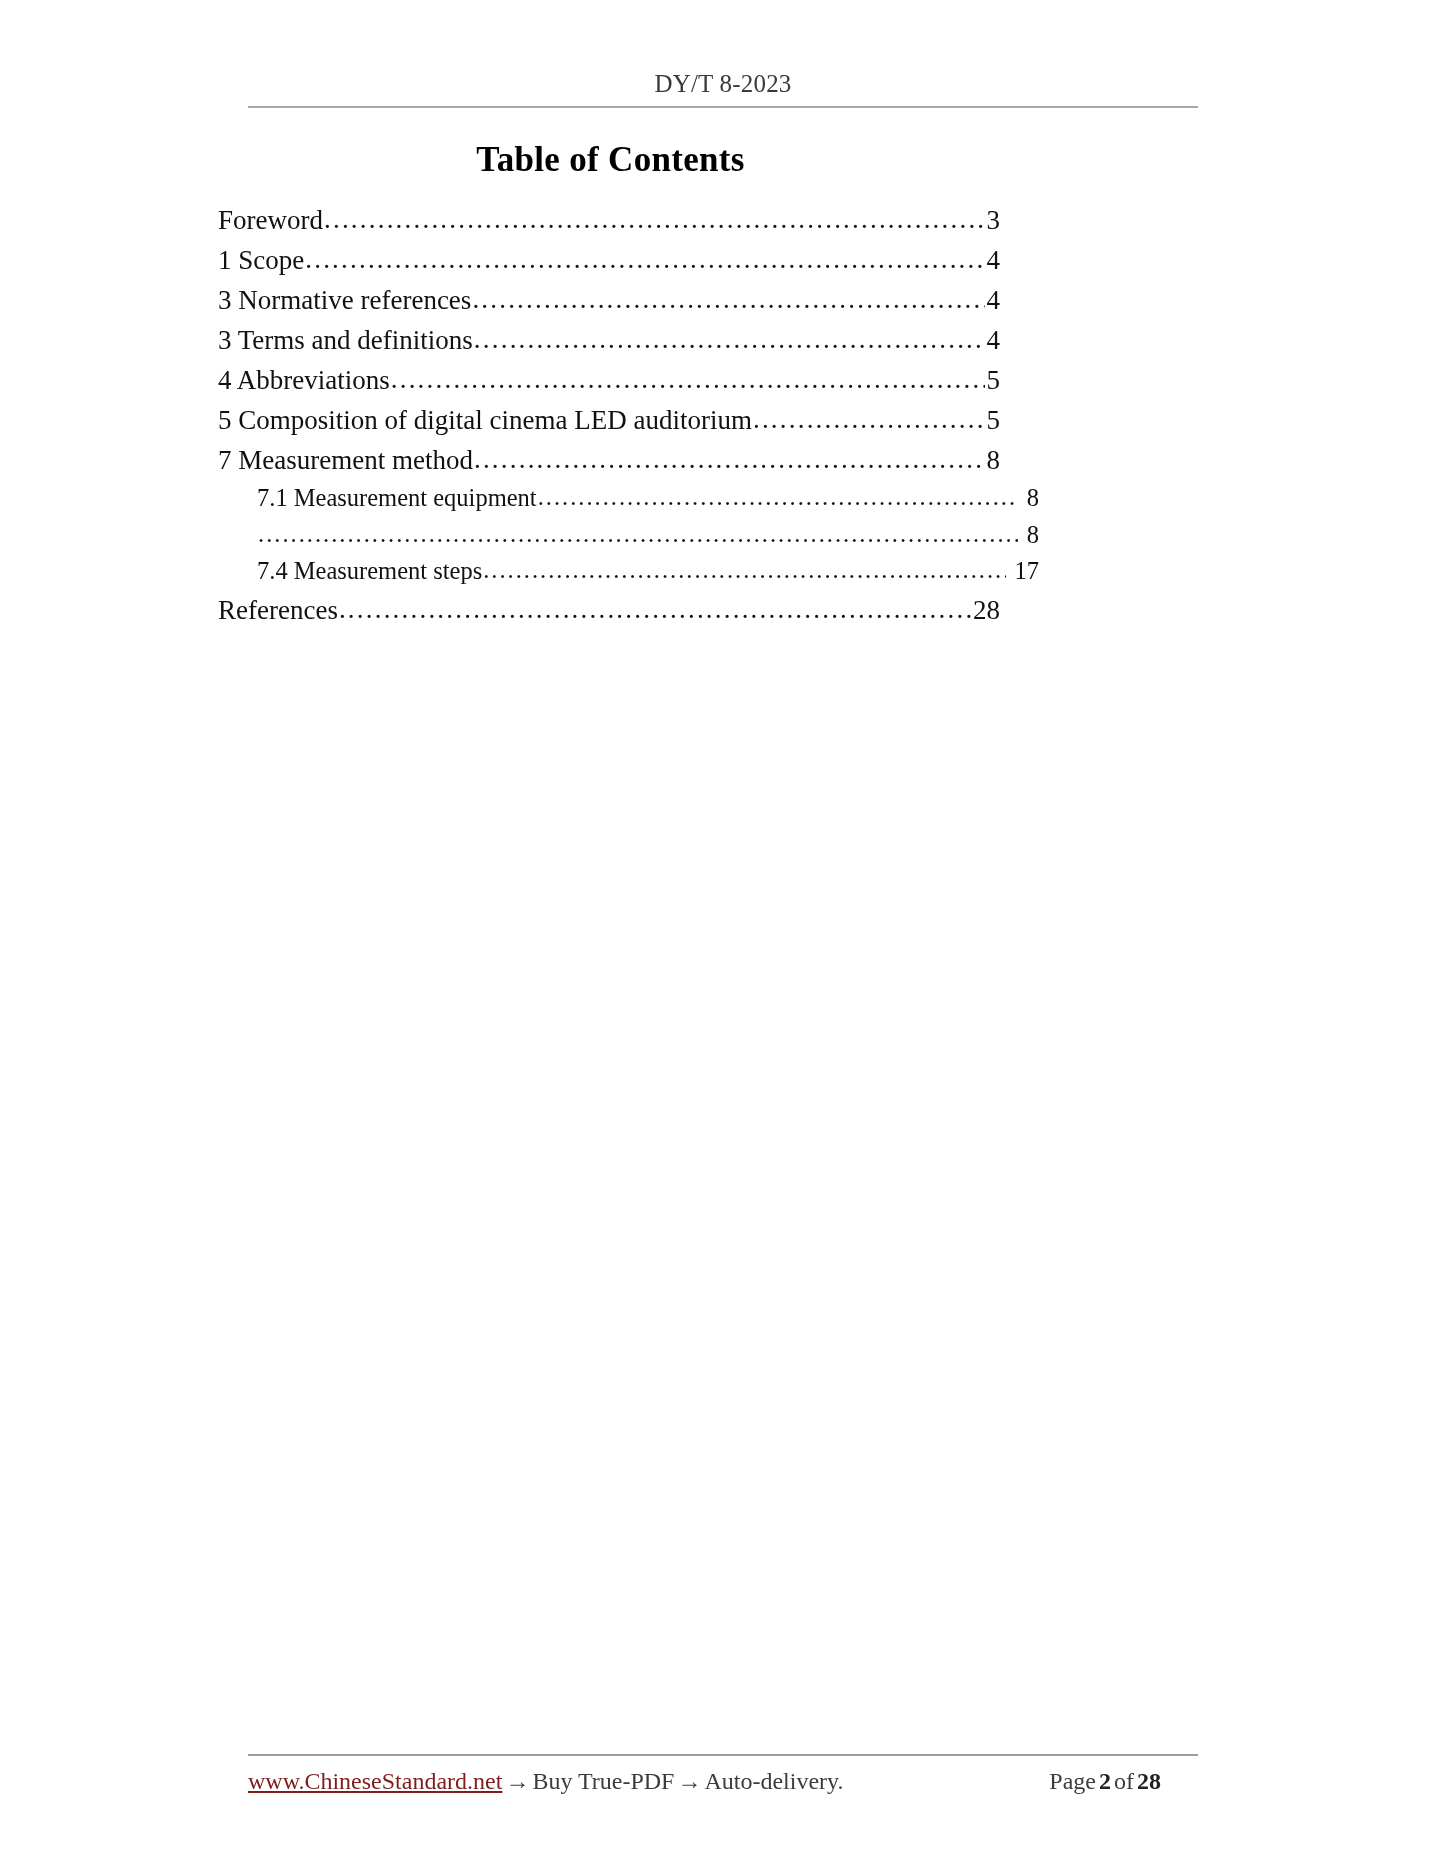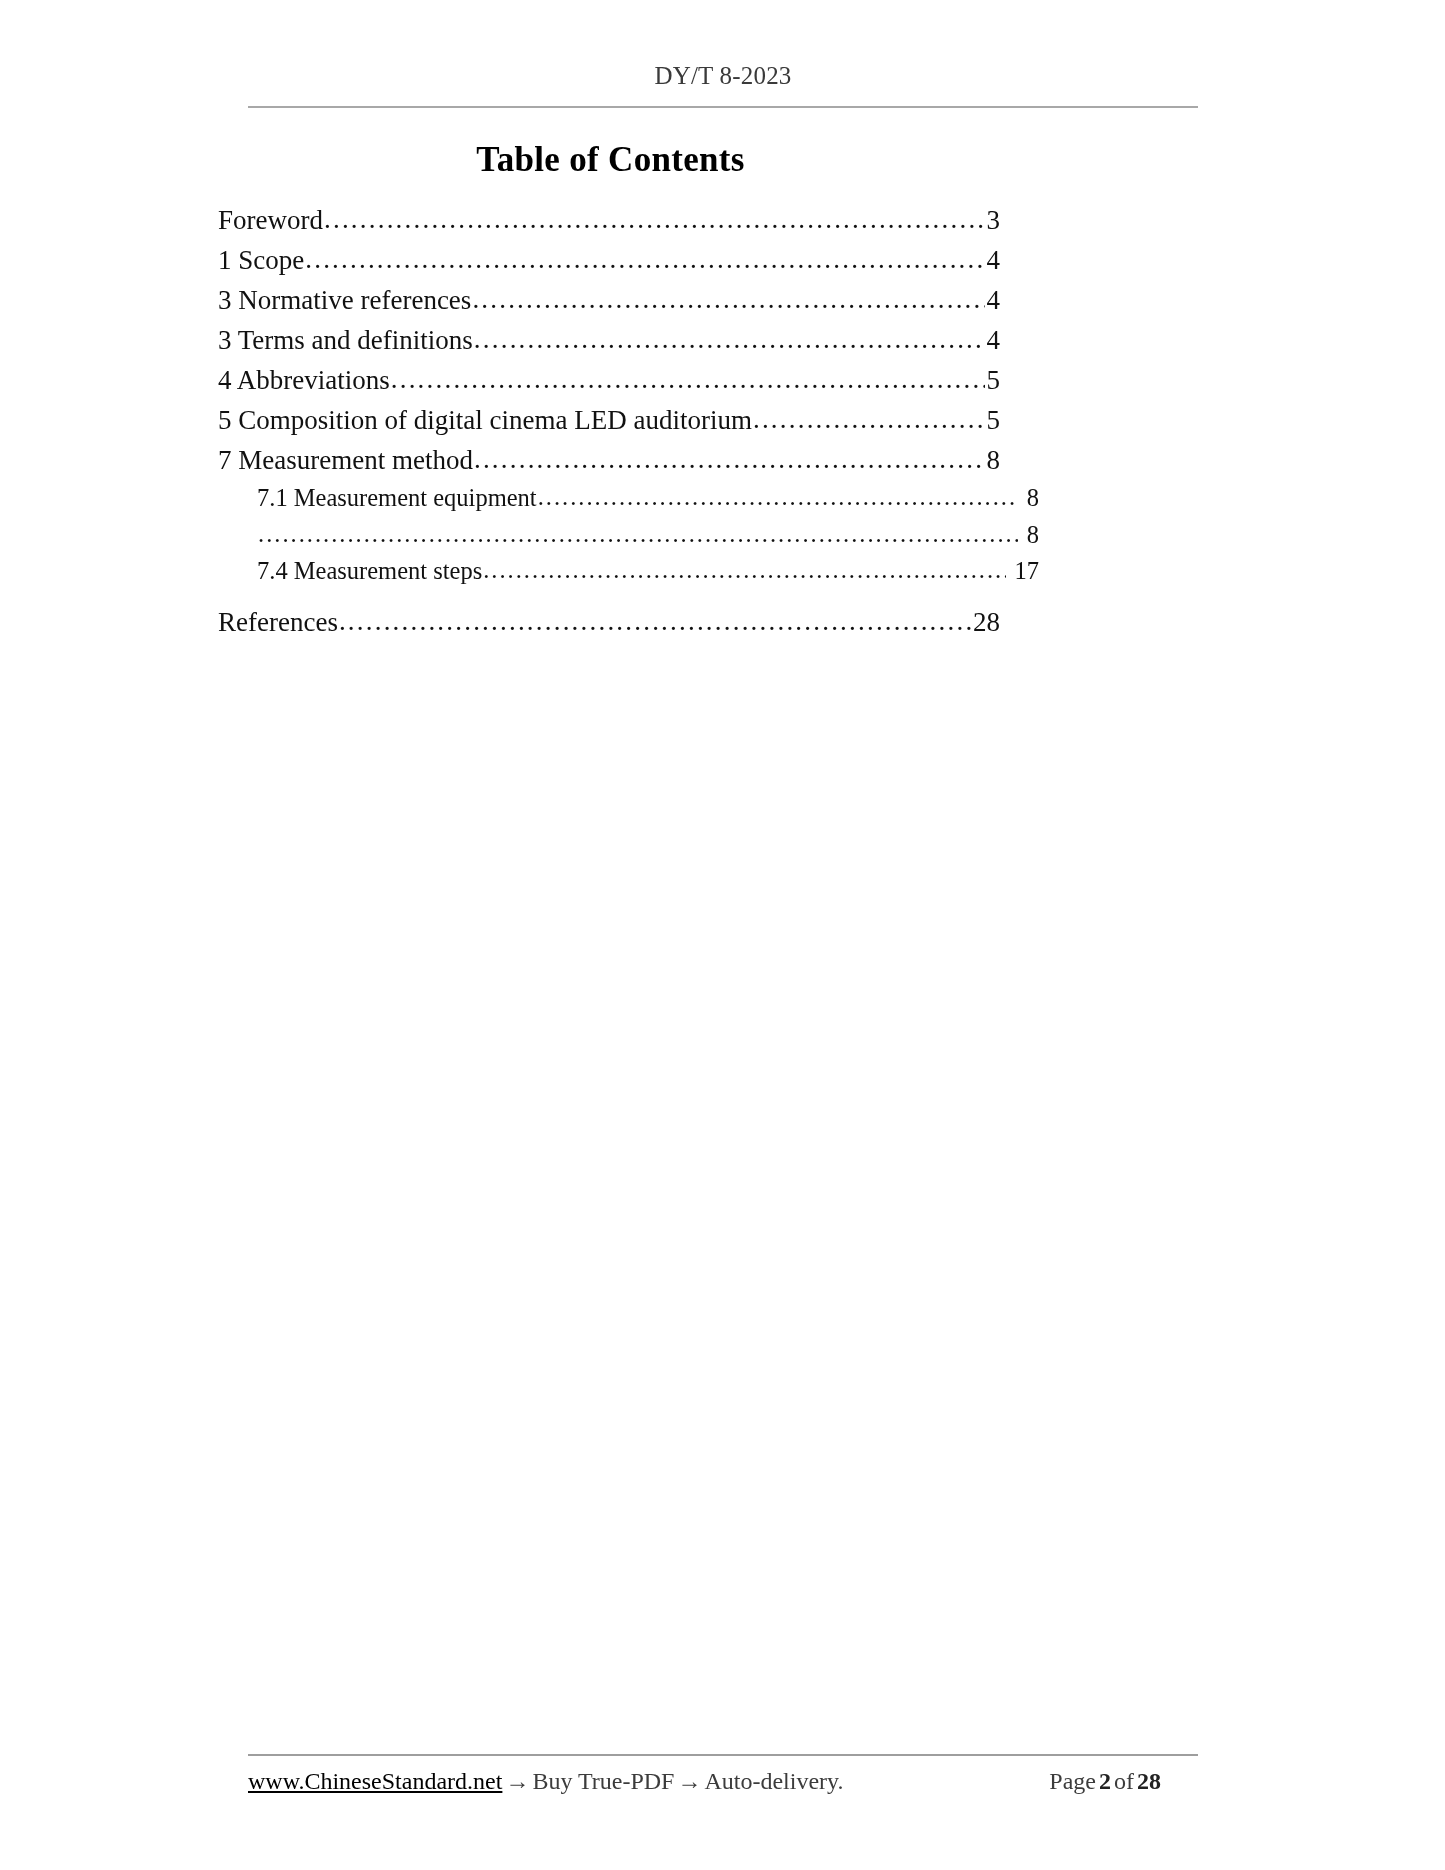--- a/index.html
+++ b/index.html
@@ -31,20 +31,21 @@
     top: 62px;
     width: 950px;
     text-align: center;
   }
   .page-header .hdr-text {
     font-size: 25px;
     color: #3a3a3a;
     letter-spacing: 0.2px;
     line-height: 1.1;
     display: inline-block;
+    margin-top: 8px;
   }
   .header-rule {
     position: absolute;
     left: 248px;
     top: 106px;
     width: 950px;
     height: 2px;
     background: #a8a8a8;
   }
 
@@ -116,21 +117,21 @@
     flex: 0 0 auto;
     text-align: right;
     padding-left: 1px;
   }
   .level-2 .toc-page {
     padding-left: 8px;
   }
 
   
   .toc-entry.gap-before {
-    margin-top: 12px;
+    margin-top: 0;
   }
 
   
   .footer-rule {
     position: absolute;
     left: 248px;
     top: 1754px;
     width: 950px;
     height: 1.6px;
     background: #9e9e9e;
@@ -145,21 +146,21 @@
     color: #3c3c3c;
     display: flex;
     align-items: baseline;
   }
   .footer-promo {
     flex: 0 0 auto;
     white-space: nowrap;
   }
   .footer-url {
     text-decoration: underline;
-    color: #000000;
+    color: #7f1d1d;
   }
   .footer-arrow {
     font-weight: bold;
     padding: 0 3px;
   }
   .footer-spacer {
     flex: 1 1 auto;
   }
   .footer-pager {
     flex: 0 0 auto;

